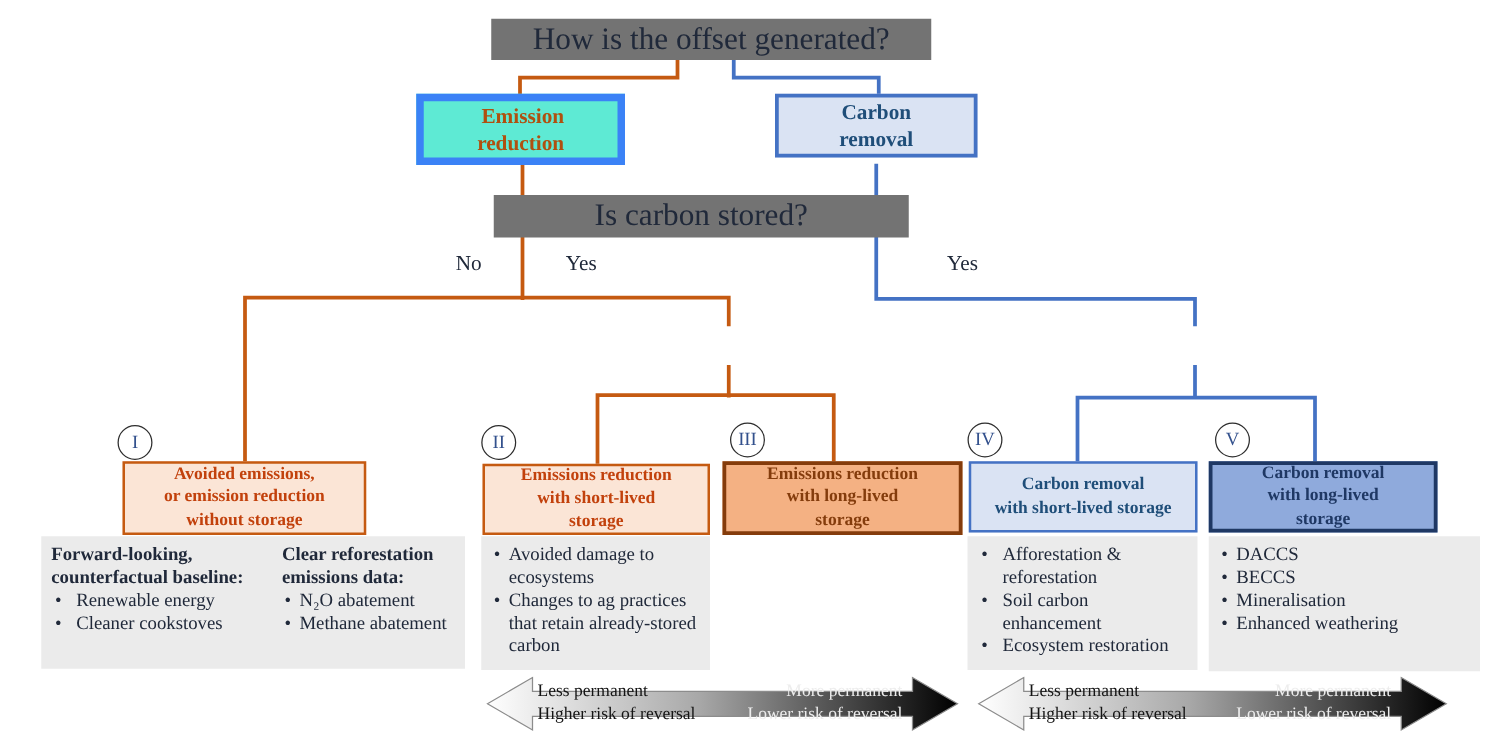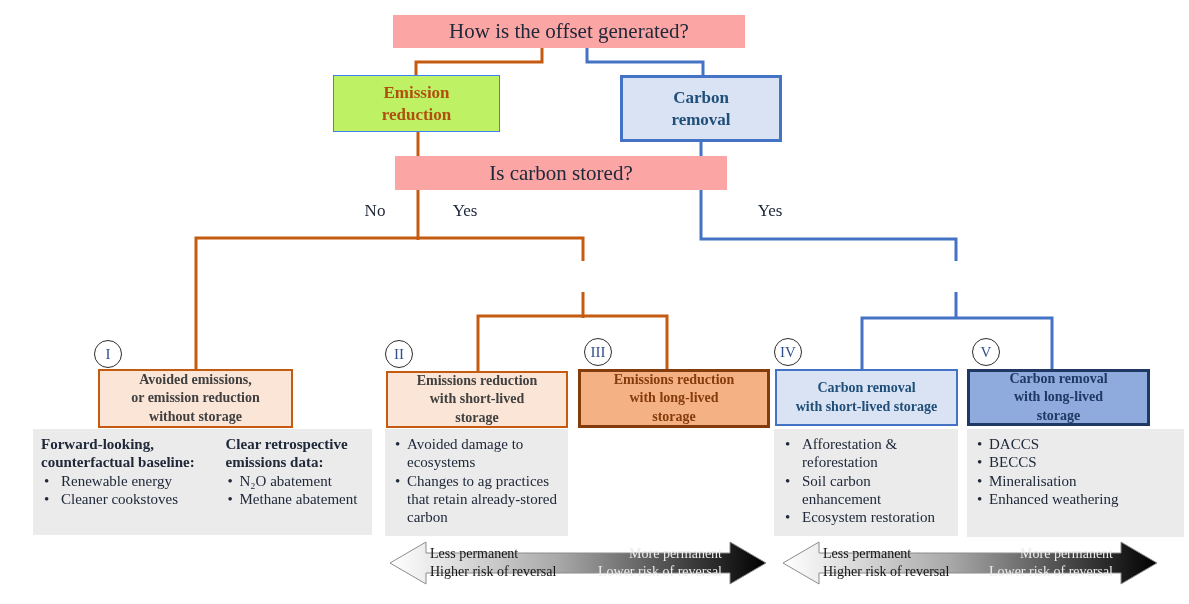--- a/index.html
+++ b/index.html
@@ -4,46 +4,46 @@
 <style>
   html,body { margin:0; padding:0; background:#ffffff; }
   #stage {
     position:relative; width:1189px; height:604px; overflow:hidden;
     font-family:"Liberation Serif","DejaVu Serif",serif; background:#ffffff;
   }
   .abs { position:absolute; box-sizing:border-box; }
   #connectors { position:absolute; left:0; top:0; z-index:0; }
 
   .q-box {
-    background:#fca5a5; color:#20293a;
+    background:#737373; color:#20293a;
     display:flex; align-items:center; justify-content:center;
-    font-size:21px; z-index:1;
+    font-size:25px; z-index:1;
   }
   .type-box {
     display:flex; align-items:center; justify-content:center; text-align:center;
     font-weight:bold; font-size:17px; line-height:1.25; white-space:pre-line; z-index:1;
   }
-  .er { background:#bef264; border:1px solid #3b82f6; color:#b0500f; }
+  .er { background:#5eead4; border:6px solid #3b82f6; color:#b0500f;text-align:right; }
   .cr { background:#dae3f3; border:3px solid #4472c4; color:#1f4e79; }
 
   .branch-label {
     color:#20293a; font-size:17px; text-align:center; z-index:1;
   }
 
   .numeral {
     width:28px; height:28px; border:1.6px solid #2d2d2d; border-radius:50%;
     display:flex; align-items:center; justify-content:center;
     font-size:15px; color:#33518d; background:#ffffff; z-index:1;
   }
 
   .cat-title {
     display:flex; align-items:center; justify-content:center; text-align:center;
     font-weight:bold; font-size:14px; line-height:1.3; white-space:pre-line; z-index:1;
   }
-  .cat-I, .cat-II { background:#fbe5d6; border:2.5px solid #c55a11; color:#404040; }
+  .cat-I, .cat-II { background:#fbe5d6; border:2.5px solid #c55a11; color:#c2410c; }
   .cat-III { background:#f4b183; border:3px solid #843c0c; color:#843c0c; }
   .cat-IV { background:#dae3f3; border:2.5px solid #4472c4; color:#1f4e79; }
   .cat-V { background:#8faadc; border:3px solid #1f3864; color:#1f3864; }
 
   .detail-box {
     background:#ebebeb; color:#20293a; font-size:15px; line-height:1.22;
     padding:6px 8px; z-index:1;
   }
   .detail-header { font-weight:bold; }
   .bullet { position:relative; padding-left:14px; }
@@ -84,21 +84,21 @@
   </svg>
 
   <div class="abs q-box" style="left:393px; top:15px; width:352px; height:33px;">How is the offset generated?</div>
 
   <div class="abs q-box" style="left:395px; top:156px; width:332px; height:34px;">Is carbon stored?</div>
 
 
   <div class="abs type-box er" style="left:333px; top:75px; width:167px; height:57px;">Emission
 reduction</div>
 
-  <div class="abs type-box cr" style="left:620px; top:75px; width:162px; height:67px;text-align:center;">Carbon
+  <div class="abs type-box cr" style="left:620px; top:75px; width:162px; height:51px;text-align:center;">Carbon
 removal</div>
 
   <div class="abs branch-label" style="left:345px; top:201px; width:60px;">No</div>
   <div class="abs branch-label" style="left:432px; top:201px; width:66px;">Yes</div>
   <div class="abs branch-label" style="left:737px; top:201px; width:66px;">Yes</div>
 
   <div class="abs numeral" style="left:94px;  top:340px;">I</div>
   <div class="abs numeral" style="left:385px; top:340px;">II</div>
   <div class="abs numeral" style="left:584px; top:338px;">III</div>
   <div class="abs numeral" style="left:774px; top:338px;">IV</div>
@@ -120,21 +120,21 @@
 storage</div>
 
   <div class="abs detail-box" style="left:33px; top:429px; width:339px; height:106px;">
     <div class="two-col">
       <div class="col1">
         <div class="detail-header">Forward-looking, counterfactual baseline:</div>
         <div class="bullet wide">Renewable energy</div>
         <div class="bullet wide">Cleaner cookstoves</div>
       </div>
       <div class="col2">
-        <div class="detail-header">Clear retrospective emissions data:</div>
+        <div class="detail-header">Clear reforestation emissions data:</div>
         <div class="bullet">N₂O abatement</div>
         <div class="bullet">Methane abatement</div>
       </div>
     </div>
   </div>
 
   <div class="abs detail-box" style="left:385px; top:429px; width:183px; height:107px;">
     <div class="bullet">Avoided damage to ecosystems</div>
     <div class="bullet">Changes to ag practices that retain already-stored carbon</div>
   </div>

